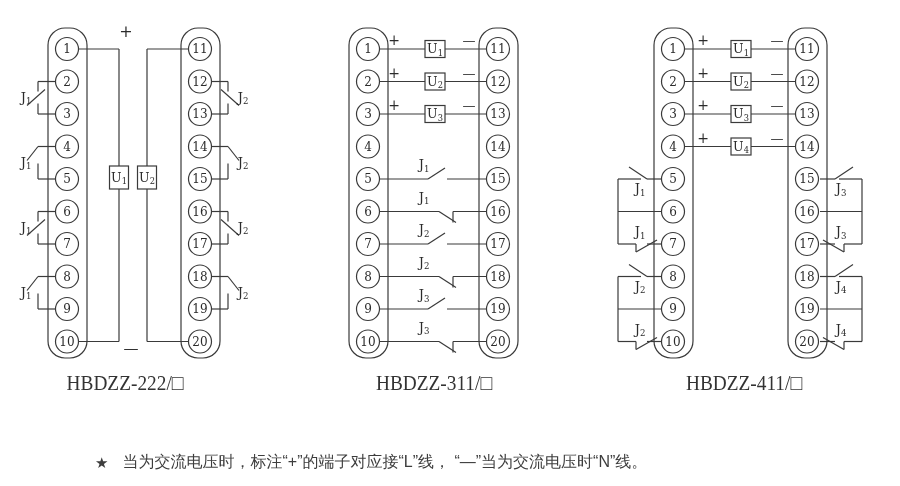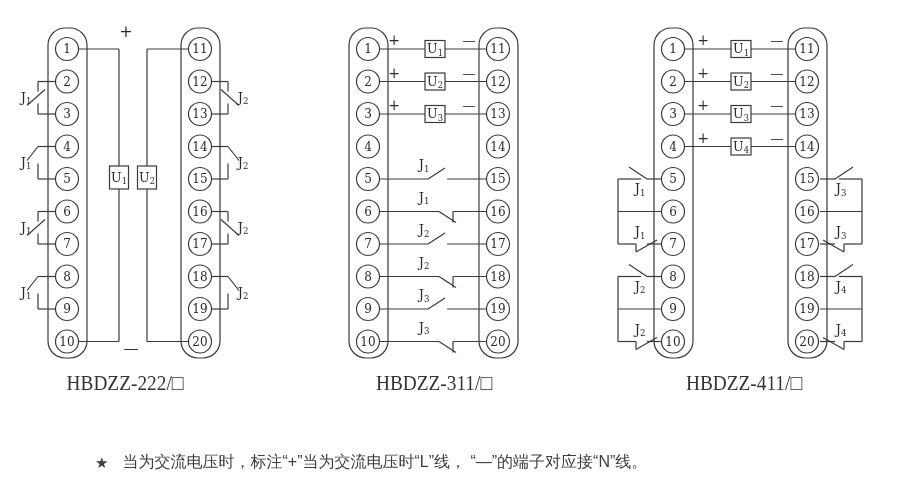--- a/index.html
+++ b/index.html
@@ -496,15 +496,15 @@
         </g>
       </g>
     </svg>
 
   <div class="caption" style="left:125px">HBDZZ-222/□</div>
   <div class="caption" style="left:434px">HBDZZ-311/□</div>
   <div class="caption" style="left:744px">HBDZZ-411/□</div>
 
   <div class="footnote">
     <span class="star">★</span>
-    <span>当为交流电压时，标注“+”当为交流电压时“L”线， “—”的端子对应接“N”线。</span>
+    <span>当为交流电压时，标注“+”的端子对应接“L”线， “—”当为交流电压时“N”线。</span>
   </div>
 </div>
 
 </body></html>

